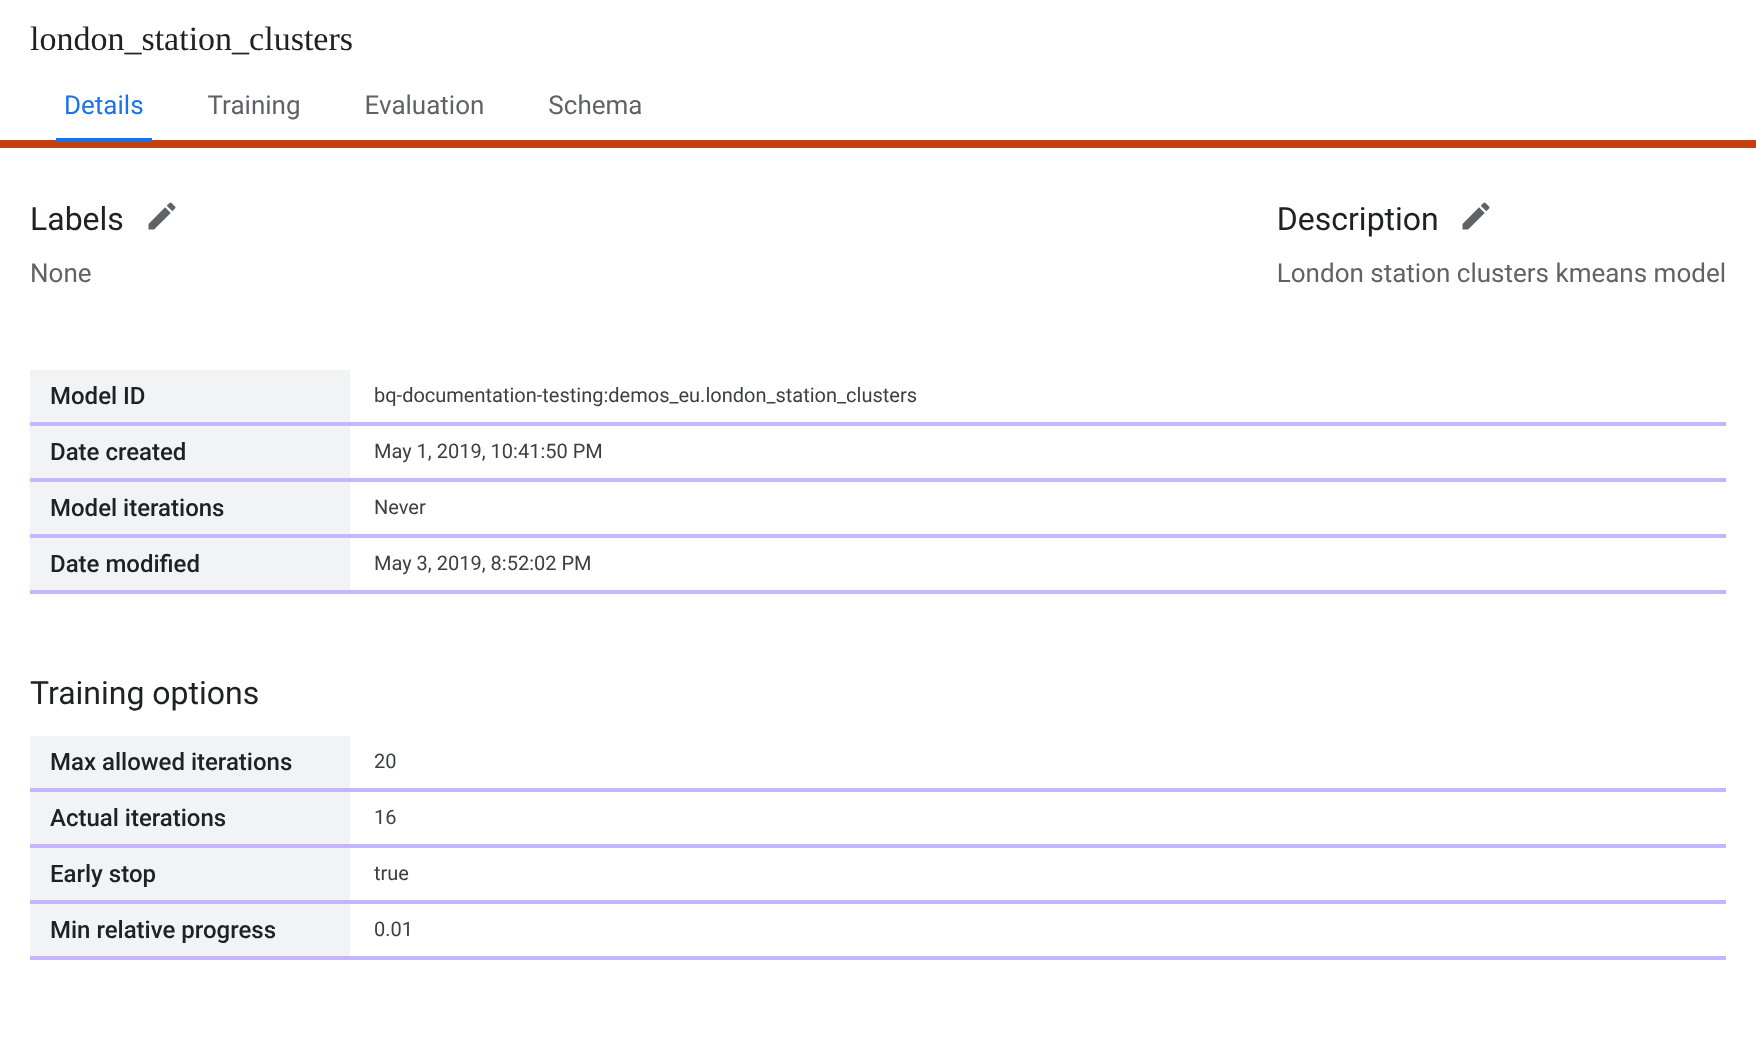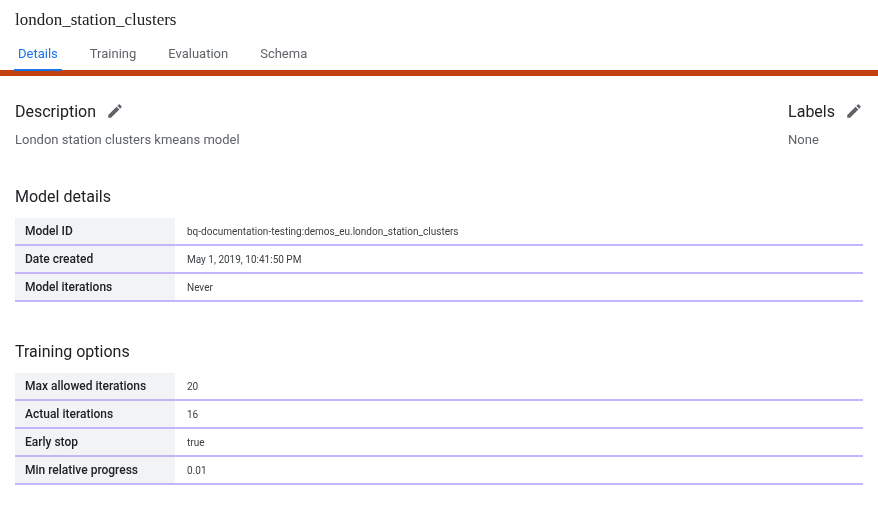--- a/index.html
+++ b/index.html
@@ -21,22 +21,22 @@
       padding: 10px 15px 8px 15px;
       font-family: Liberation Serif, serif;
     }
     .page-title {
       font-size: 17px;
       color: #202124;
       font-weight: 400;
     }
     .tabs {
       display: flex;
-      padding: 0 14px;
-      border-bottom: 6px solid #c2410c;
+      padding: 0 28px;
+      border-bottom: 4px solid #c2410c;
       gap: 24px;
     }
     .tab {
       padding: 8px 4px;
       font-size: 13px;
       color: #5f6368;
       cursor: pointer;
       border-bottom: 2px solid transparent;
       margin-bottom: -1px;
     }
@@ -122,59 +122,62 @@
 
   <div class="tabs">
     <div class="tab active">Details</div>
     <div class="tab">Training</div>
     <div class="tab">Evaluation</div>
     <div class="tab">Schema</div>
   </div>
 
   <div class="content">
     <div class="header-row">
+      <div class="header-col right">
+        <div class="section-title-row">
+          <span class="section-title">Labels</span>
+          <span>
+            <svg class="edit-icon" viewBox="0 0 24 24">
+              <path d="M3 17.25V21h3.75L17.81 9.94l-3.75-3.75L3 17.25zM20.71 7.04c.39-.39.39-1.02 0-1.41l-2.34-2.34a.9959.9959 0 0 0-1.41 0l-1.83 1.83 3.75 3.75 1.83-1.83z"></path>
+            </svg>
+          </span>
+        </div>
+        <div class="labels-text">None</div>
+      </div>
       <div class="header-col">
         <div class="section-title-row">
           <span class="section-title">Description</span>
           <span>
             <svg class="edit-icon" viewBox="0 0 24 24">
               <path d="M3 17.25V21h3.75L17.81 9.94l-3.75-3.75L3 17.25zM20.71 7.04c.39-.39.39-1.02 0-1.41l-2.34-2.34a.9959.9959 0 0 0-1.41 0l-1.83 1.83 3.75 3.75 1.83-1.83z"></path>
             </svg>
           </span>
         </div>
         <div class="description-text">London station clusters kmeans model</div>
       </div>
-      <div class="header-col right">
-        <div class="section-title-row">
-          <span class="section-title">Labels</span>
-          <span>
-            <svg class="edit-icon" viewBox="0 0 24 24">
-              <path d="M3 17.25V21h3.75L17.81 9.94l-3.75-3.75L3 17.25zM20.71 7.04c.39-.39.39-1.02 0-1.41l-2.34-2.34a.9959.9959 0 0 0-1.41 0l-1.83 1.83 3.75 3.75 1.83-1.83z"></path>
-            </svg>
-          </span>
-        </div>
-        <div class="labels-text">None</div>
-      </div>
     </div>
 
     <div class="block">
-      <h2 class="block-title">Model details</h2>
       <table class="kv-table">
         <tbody>
             <tr class="kv-row">
           <td class="kv-key">Model ID</td>
           <td class="kv-val">bq-documentation-testing:demos_eu.london_station_clusters</td>
         </tr>
         <tr class="kv-row">
           <td class="kv-key">Date created</td>
           <td class="kv-val">May 1, 2019, 10:41:50 PM</td>
         </tr>
         <tr class="kv-row">
           <td class="kv-key">Model iterations</td>
           <td class="kv-val">Never</td>
+        </tr>
+        <tr class="kv-row">
+          <td class="kv-key">Date modified</td>
+          <td class="kv-val">May 3, 2019, 8:52:02 PM</td>
         </tr>
       </tbody>
         </table>
     </div>
 
     <div class="block">
       <h2 class="block-title">Training options</h2>
       <table class="kv-table">
         <tbody>
             <tr class="kv-row">

